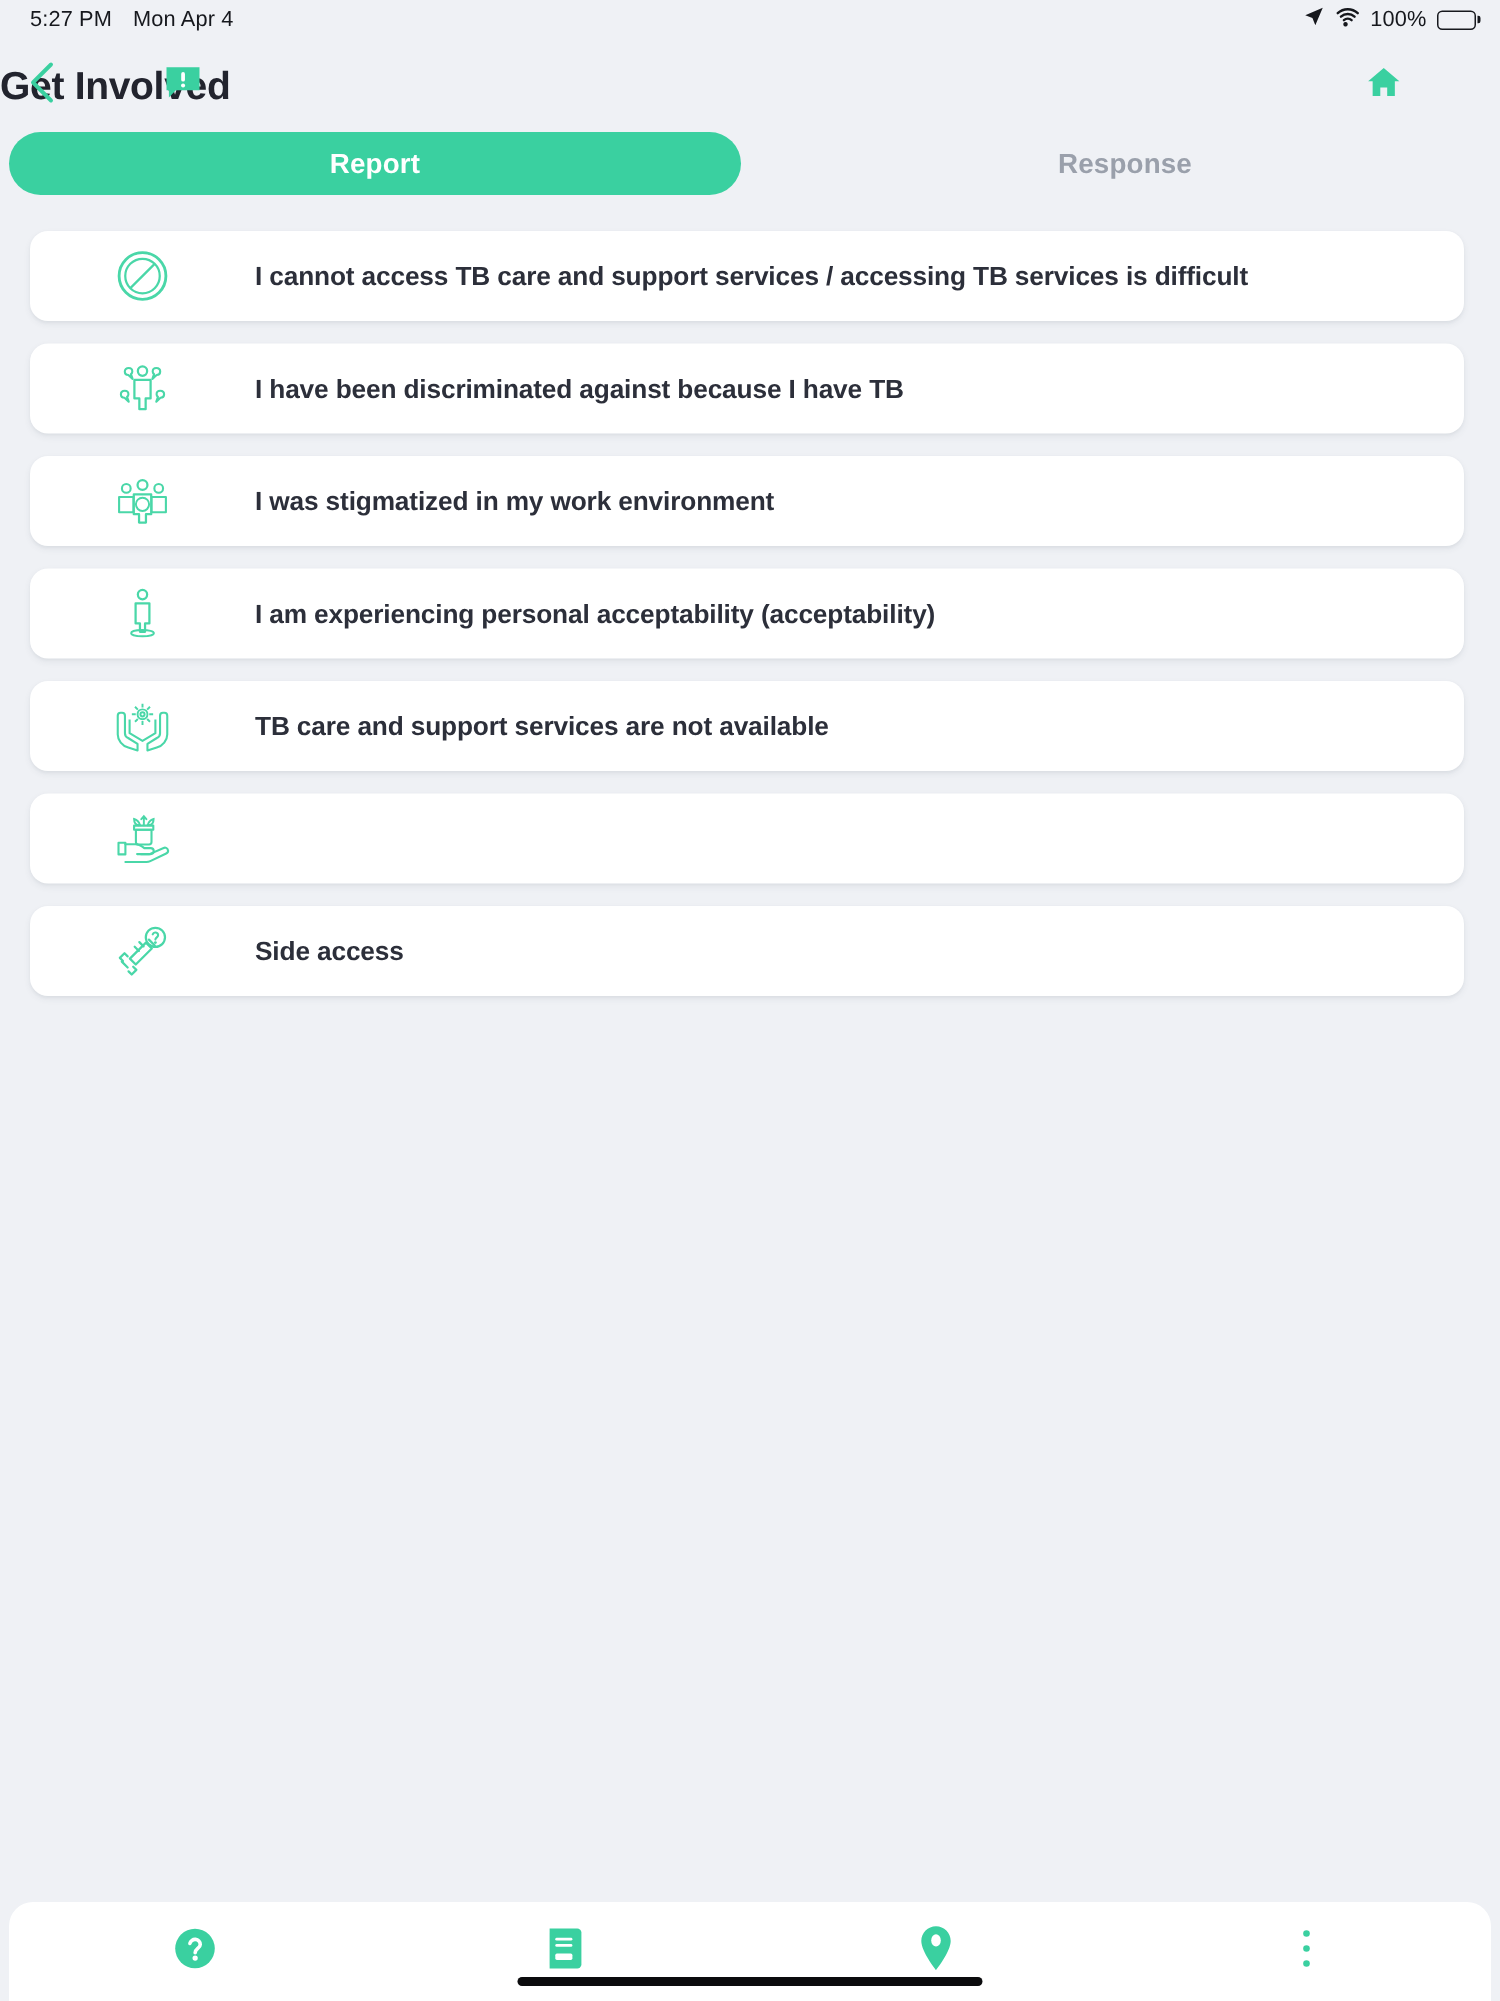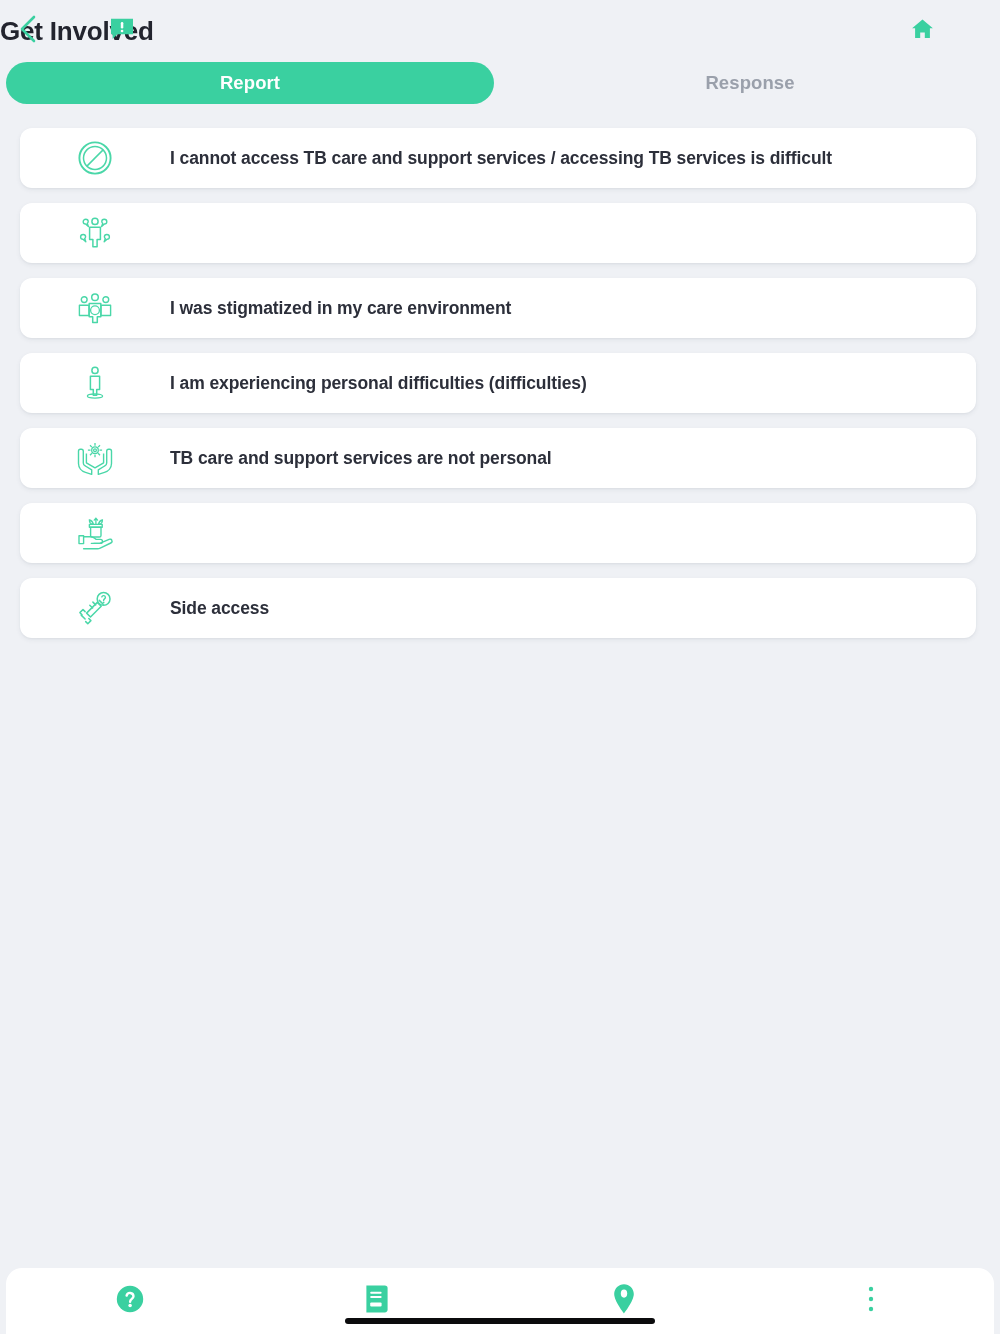--- a/index.html
+++ b/index.html
@@ -183,20 +183,43 @@
     height: 6px;
     border-radius: 3px;
     background: #0b0b0d;
   }
 </style>
 </head>
 <body>
 
 <div class="screen">
 
+  <div class="status-bar">
+    <div class="status-left">
+      <span>5:27 PM</span>
+      <span>Mon Apr 4</span>
+    </div>
+    <div class="status-right">
+      <span>
+        <svg width="14" height="14" viewBox="0 0 24 24">
+            <path d="M22 2 2 10.5l8.2 3.3L13.5 22z" fill="#16181d"></path>
+          </svg>
+      </span>
+      <span>
+        <svg width="17" height="13" viewBox="0 0 24 18">
+          <path d="M12 15.6a2.1 2.1 0 1 0 0 .01z" fill="#16181d"></path>
+          <path d="M5.6 8.4A9.6 9.6 0 0 1 18.4 8.4" stroke="#16181d" stroke-width="2.3" fill="none" stroke-linecap="round"></path>
+          <path d="M8.4 11.7a5.4 5.4 0 0 1 7.2 0" stroke="#16181d" stroke-width="2.3" fill="none" stroke-linecap="round"></path>
+          <path d="M2.6 5.2a13.7 13.7 0 0 1 18.8 0" stroke="#16181d" stroke-width="2.3" fill="none" stroke-linecap="round"></path>
+        </svg>
+      </span>
+      <span class="pct">100%</span>
+      <span class="battery"><span class="fill"></span></span>
+    </div>
+  </div>
 
   <div class="nav-bar">
     <div class="nav-back">
       <span>
         <svg width="22" height="30" viewBox="0 0 22 30">
           <path d="M17 3 5 15l12 12" stroke="#3ad0a0" stroke-width="2.6" fill="none" stroke-linecap="round" stroke-linejoin="round"></path>
         </svg>
       </span>
     </div>
 
@@ -247,64 +270,65 @@
       <div class="card-icon">
         <svg width="38" height="38" viewBox="0 0 38 38">
           <circle cx="19" cy="7.4" r="3.1" fill="none" stroke="#4ad7a8" stroke-width="1.5"></circle>
           <path d="M13.6 13.2h10.8v12.4h-3.3v7.2h-4.2v-7.2h-3.3z" fill="none" stroke="#4ad7a8" stroke-width="1.5" stroke-linejoin="round"></path>
           <path d="M9.8 5.3c-1.6 0-2.6 1.1-2.6 2.4s1 2.3 2.4 2.3l2.8 2.6-1.1-3.2c.6-.5.9-1.1.9-1.8 0-1.3-.9-2.3-2.4-2.3z" fill="none" stroke="#4ad7a8" stroke-width="1.4" stroke-linejoin="round"></path>
           <path d="M28.2 5.3c1.6 0 2.6 1.1 2.6 2.4s-1 2.3-2.4 2.3l-2.8 2.6 1.1-3.2c-.6-.5-.9-1.1-.9-1.8 0-1.3.9-2.3 2.4-2.3z" fill="none" stroke="#4ad7a8" stroke-width="1.4" stroke-linejoin="round"></path>
           <path d="M7.2 20.5c-1.6 0-2.6 1.1-2.6 2.4s1 2.3 2.4 2.3l2.8 2.6-1.1-3.2c.6-.5.9-1.1.9-1.8 0-1.3-.9-2.3-2.4-2.3z" fill="none" stroke="#4ad7a8" stroke-width="1.4" stroke-linejoin="round"></path>
           <path d="M30.8 20.5c1.6 0 2.6 1.1 2.6 2.4s-1 2.3-2.4 2.3l-2.8 2.6 1.1-3.2c-.6-.5-.9-1.1-.9-1.8 0-1.3.9-2.3 2.4-2.3z" fill="none" stroke="#4ad7a8" stroke-width="1.4" stroke-linejoin="round"></path>
         </svg>
       </div>
+      <div class="card-label">I have been discriminated against because I have TB</div>
     </div>
 
     <div class="card">
       <div class="card-icon">
         <svg width="38" height="38" viewBox="0 0 38 38">
           <circle cx="8.2" cy="10.6" r="2.9" fill="none" stroke="#4ad7a8" stroke-width="1.4"></circle>
           <path d="M3.4 16.3h9.6v10.2H3.4z" fill="none" stroke="#4ad7a8" stroke-width="1.4" stroke-linejoin="round"></path>
           <circle cx="29.8" cy="10.6" r="2.9" fill="none" stroke="#4ad7a8" stroke-width="1.4"></circle>
           <path d="M25 16.3h9.6v10.2H25z" fill="none" stroke="#4ad7a8" stroke-width="1.4" stroke-linejoin="round"></path>
           <circle cx="19" cy="8.3" r="3.3" fill="none" stroke="#4ad7a8" stroke-width="1.5"></circle>
           <path d="M13.2 14.6h11.6v13.2h-3.5v5.6h-4.6v-5.6h-3.5z" fill="#ffffff" stroke="#4ad7a8" stroke-width="1.5" stroke-linejoin="round"></path>
           <circle cx="19" cy="21.2" r="4.4" fill="none" stroke="#4ad7a8" stroke-width="1.3"></circle>
         </svg>
       </div>
-      <div class="card-label">I was stigmatized in my care environment</div>
+      <div class="card-label">I was stigmatized in my work environment</div>
     </div>
 
     <div class="card">
       <div class="card-icon">
         <svg width="38" height="38" viewBox="0 0 38 38">
           <circle cx="19" cy="6.4" r="3.1" fill="none" stroke="#4ad7a8" stroke-width="1.5"></circle>
           <path d="M14.4 12.2h9.2v13.4h-2.9v5.6h-3.4v-5.6h-2.9z" fill="none" stroke="#4ad7a8" stroke-width="1.5" stroke-linejoin="round"></path>
           <ellipse cx="19" cy="32.1" rx="7.6" ry="2.1" fill="none" stroke="#4ad7a8" stroke-width="1.3"></ellipse>
         </svg>
       </div>
-      <div class="card-label">I am experiencing personal difficulties (difficulties)</div>
+      <div class="card-label">I am experiencing personal acceptability (acceptability)</div>
     </div>
 
     <div class="card">
       <div class="card-icon">
         <svg width="38" height="38" viewBox="0 0 38 38">
           <g fill="none" stroke="#4ad7a8" stroke-width="1.4" stroke-linejoin="round">
             <path d="M4.4 10.2c-1.1 0-1.9.9-1.9 2v12.4c0 4 3 7.6 7 8.8l6.2 1.9v-4.4L9.4 27c-1.3-.5-2.1-1.7-2.1-3.1V12.2c0-1.1-.8-2-1.9-2z"></path>
             <path d="M33.6 10.2c1.1 0 1.9.9 1.9 2v12.4c0 4-3 7.6-7 8.8l-6.2 1.9v-4.4l6.3-3.9c1.3-.5 2.1-1.7 2.1-3.1V12.2c0-1.1.8-2 1.9-2z"></path>
             <path d="M10.4 14.6v9.2l8.6 5.1 8.6-5.1v-9.2"></path>
           </g>
           <g fill="none" stroke="#4ad7a8" stroke-width="1.3">
             <circle cx="19" cy="11.2" r="3.3"></circle>
             <circle cx="19" cy="11.2" r="1.4"></circle>
             <path d="M19 4.1v2.6M19 15.7v2.6M11.9 11.2h2.6M23.5 11.2h2.6M14 6.2l1.9 1.9M22.1 14.3l1.9 1.9M24 6.2l-1.9 1.9M15.9 14.3 14 16.2"></path>
           </g>
         </svg>
       </div>
-      <div class="card-label">TB care and support services are not personal</div>
+      <div class="card-label">TB care and support services are not available</div>
     </div>
 
     <div class="card">
       <div class="card-icon">
         <svg width="38" height="38" viewBox="0 0 38 38">
           <g fill="none" stroke="#4ad7a8" stroke-width="1.4" stroke-linejoin="round" stroke-linecap="round">
             <path d="M3 21.8h4.6v7.8H3z"></path>
             <path d="M7.6 22.8h6.6c1.6 0 3.1.5 4.4 1.4l1.6 1.2h4.2c1.2 0 2.1.9 2.1 2s-.9 2-2.1 2h-6.6"></path>
             <path d="M15.4 29.4h8.3l9.4-4.1c1.1-.5 2.4 0 2.8 1.1.4 1-.1 2.1-1.1 2.6l-10.6 5.1c-.8.4-1.7.6-2.6.6H7.6"></path>
             <path d="M14.6 13.2h10.4v8.2c0 .9-.7 1.6-1.6 1.6h-7.2c-.9 0-1.6-.7-1.6-1.6z"></path>

